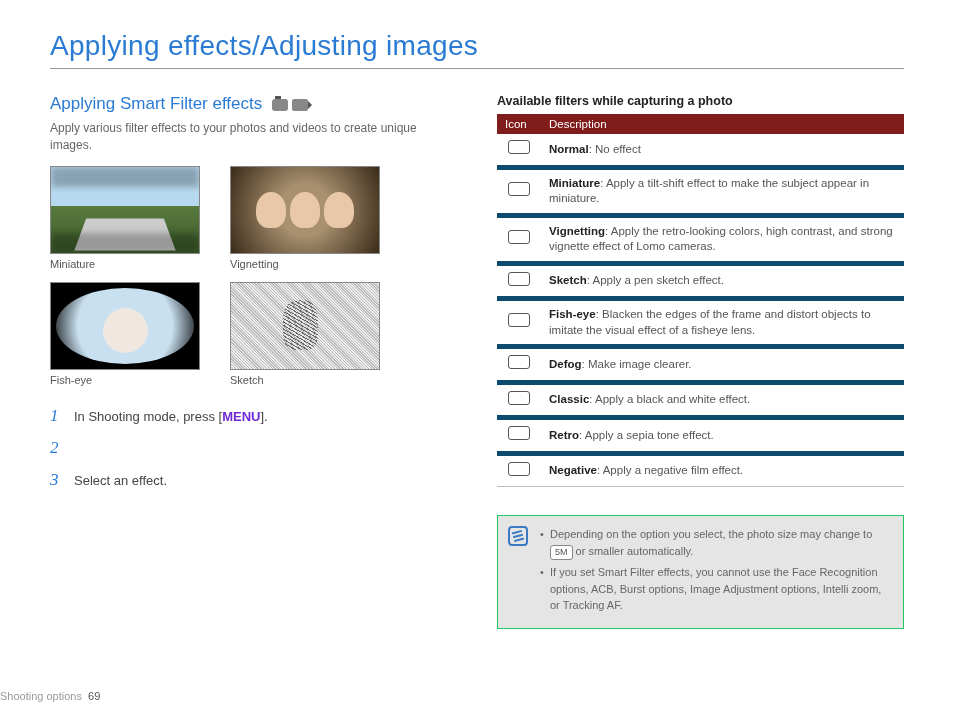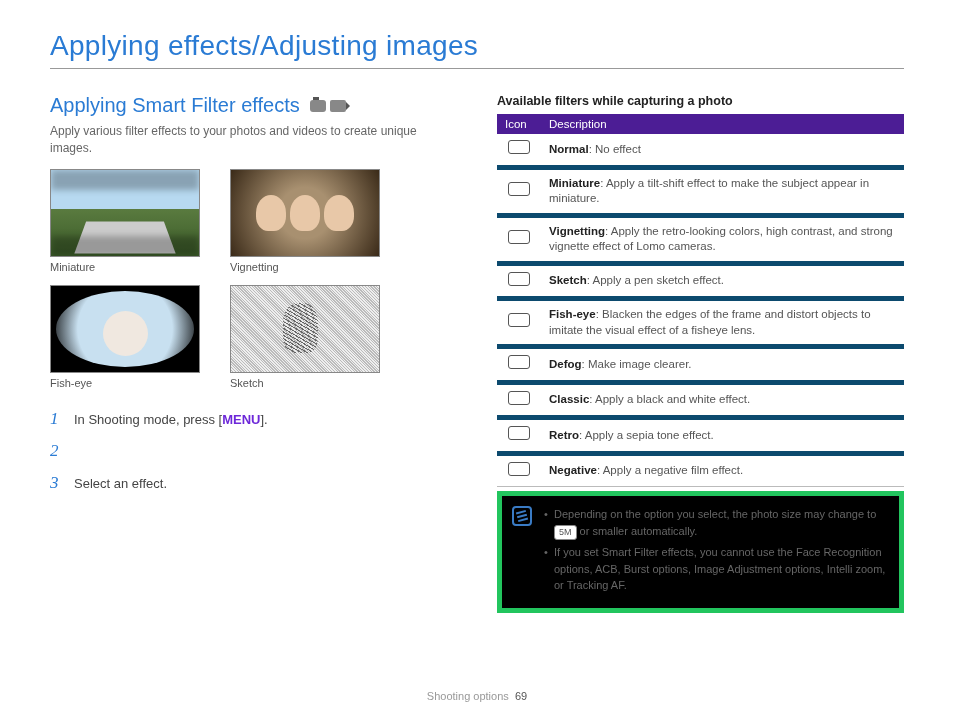--- a/index.html
+++ b/index.html
@@ -21,21 +21,21 @@
     padding-bottom: 6px;
     border-bottom: 1px solid #999;
     margin-bottom: 25px;
   }
   .columns {
     display: flex;
     gap: 40px;
   }
   .col { flex: 1; }
   .section-heading {
-    font-size: 20px;
+    font-size: 17px;
     color: #2a7bd4;
     font-weight: 400;
     margin-bottom: 6px;
     display: flex;
     align-items: center;
     gap: 10px;
   }
   .heading-icons { display: inline-flex; gap: 4px; }
   .tiny-icon {
     display: inline-block;
@@ -125,21 +125,21 @@
     font-size: 12.5px;
     color: #222;
     margin-bottom: 6px;
   }
   table {
     width: 100%;
     border-collapse: collapse;
     font-size: 11.5px;
   }
   thead th {
-    background: #4c1d95;
+    background: #7f1d1d;
     color: #fff;
     text-align: left;
     padding: 4px 8px;
     font-weight: 400;
   }
   thead th:first-child { width: 44px; }
   tbody td {
     border-bottom: 5px solid #0c4a6e;
     padding: 6px 8px;
     vertical-align: middle;
@@ -152,23 +152,23 @@
   .mini-icon {
     display: inline-block;
     width: 22px; height: 14px;
     border: 1.5px solid #555;
     border-radius: 3px;
     position: relative;
     background: #fff;
   }
 
   .note-box {
-    margin-top: 4px;
-    border: 5px solid #22c55e;
-    background: #000000;
+    margin-top: 28px;
+    border: 1px solid #22c55e;
+    background: #e5e5e5;
     padding: 10px 12px 10px 42px;
     position: relative;
     font-size: 11px;
     color: #666;
     line-height: 1.5;
   }
   .note-icon {
     position: absolute;
     left: 10px; top: 10px;
     width: 20px; height: 20px;
@@ -190,21 +190,21 @@
   .note-box li { position: relative; padding-left: 10px; margin-bottom: 4px;}
   .note-box li::before { content: "•"; position: absolute; left: 0; }
   .sm-badge {
     display:inline-block; padding:0 4px; border:1px solid #888; border-radius:3px; font-size:9px; background:#fff; color:#555;
   }
 
   .footer {
     position: absolute;
     bottom: 18px;
     left: 0; right: 0;
-    text-align: center;
+    text-align: left;
     font-size: 11px;
     color: #999;
   }
   .footer .pg { color: #555; }
 </style>
 </head>
 <body>
 
 <h1 class="page-title">Applying effects/Adjusting images</h1>
 

